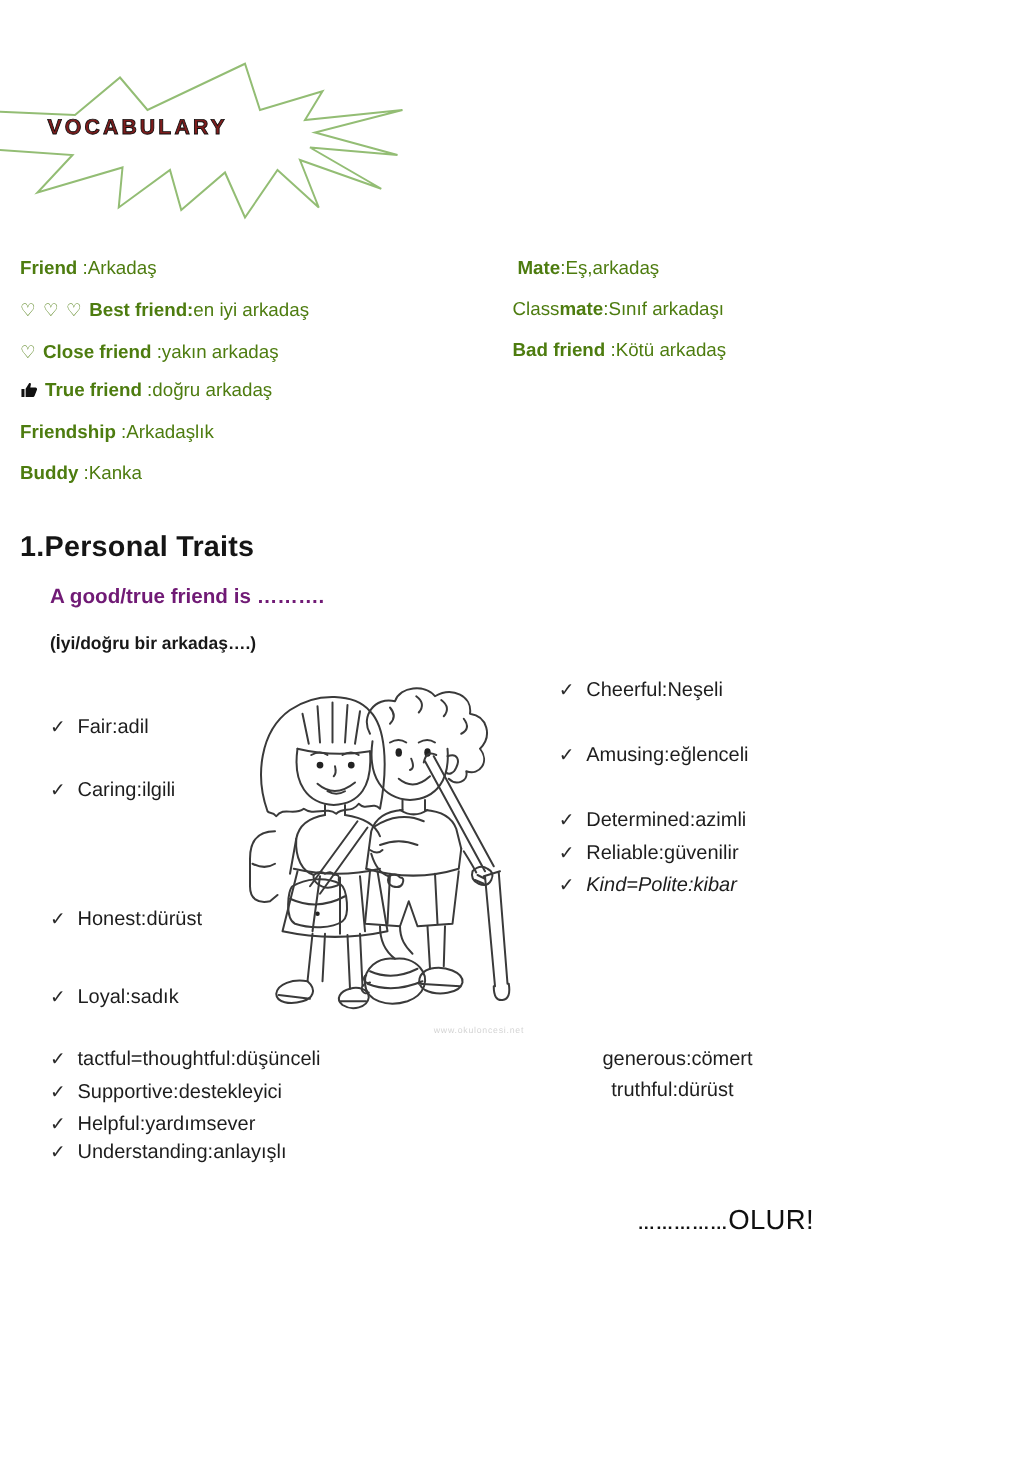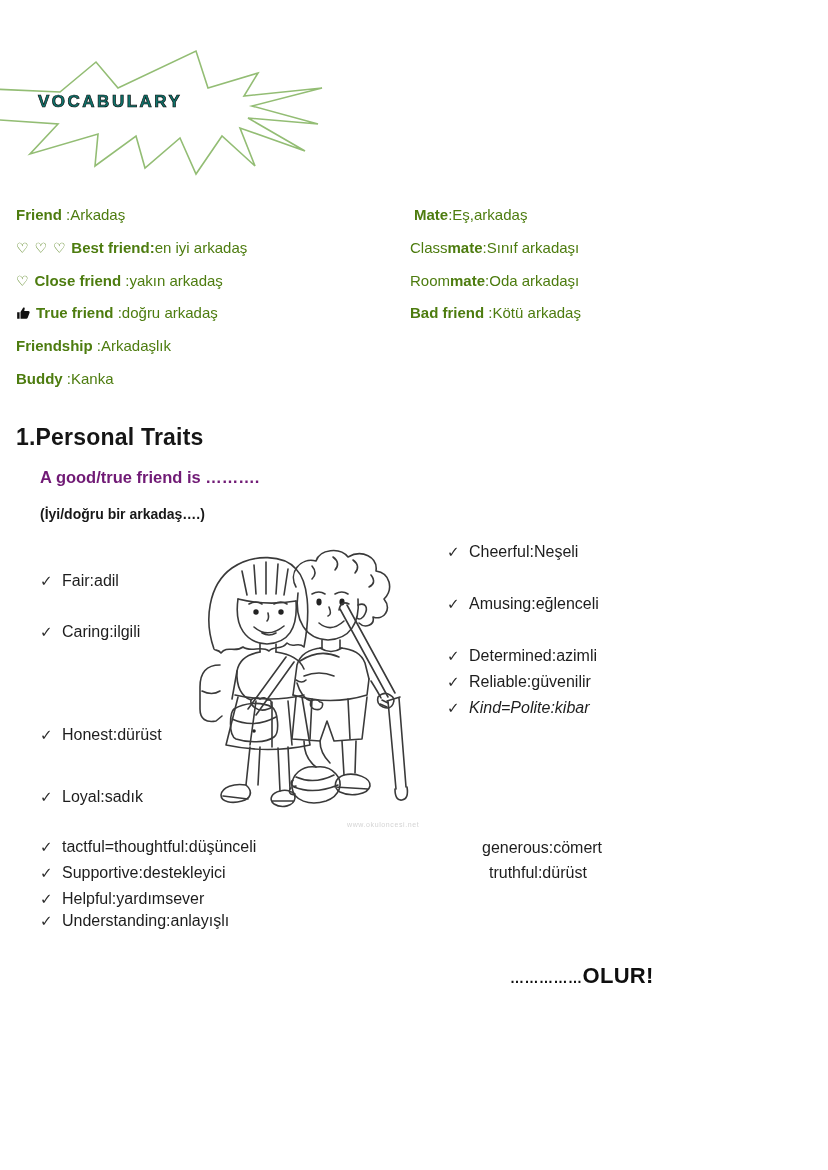--- a/index.html
+++ b/index.html
@@ -7,21 +7,21 @@
     width:828px;height:1170px;position:relative;overflow:hidden;
     background:#ffffff;
     font-family:"Liberation Sans","DejaVu Sans",sans-serif;
     color:#1c1c1c;
   }
   
   .banner{position:absolute;left:0;top:48px;width:340px;height:138px;}
   .banner svg{position:absolute;left:0;top:0;overflow:visible;}
   .banner-title{
     position:absolute;left:38px;top:44px;
-    font-size:17px;font-weight:700;letter-spacing:2.5px;color:#0f766e;
+    font-size:17px;font-weight:700;letter-spacing:2.5px;color:#7f1d1d;
     -webkit-text-stroke:0.7px #0d0d0d;
   }
   
   .vocab{position:absolute;top:199px;font-size:15px;line-height:32.8px;color:#4d7c0f;}
   .vocab.left{left:16px;}
   .vocab.right{left:410px;}
   .vocab .row{white-space:nowrap;height:32.8px;}
   .vocab .b{font-weight:700;}
   .vocab .sym{font-size:14px;letter-spacing:1px;}
   .thumb-ic{display:inline-block;width:15px;height:14px;vertical-align:-2px;margin-right:5px;}
@@ -29,21 +29,21 @@
   .sec-heading{position:absolute;left:16px;top:424px;font-size:23px;font-weight:700;color:#151515;letter-spacing:0.2px;}
   .sub1{position:absolute;left:40px;top:468px;font-size:16.5px;font-weight:700;color:#701a75;}
   .sub2{position:absolute;left:40px;top:506px;font-size:14px;font-weight:700;color:#181818;}
   
   .chk{position:absolute;font-size:16px;color:#1d1d1d;white-space:nowrap;}
   .chk .mark{display:inline-block;width:22px;font-size:15px;color:#2b2b2b;}
   .plain{position:absolute;font-size:16px;color:#1d1d1d;white-space:nowrap;}
   
   .closing{position:absolute;left:510px;top:963px;display:flex;align-items:baseline;color:#0f0f0f;}
   .closing .dots{font-size:14px;font-weight:700;letter-spacing:0.5px;}
-  .closing .word{font-size:22px;font-weight:700;letter-spacing:0.3px;}
+  .closing .word{font-size:22px;font-weight:400;letter-spacing:0.3px;}
   
   .illus{position:absolute;left:192px;top:549px;width:254px;height:270px;}
   .watermark{
     position:absolute;left:347px;top:821px;font-size:7px;color:#d4d4d4;
     letter-spacing:0.6px;filter:blur(0.4px);
   }
 </style>
 </head>
 <body>
 
@@ -63,21 +63,20 @@
         <path fill="#111111" d="M1.2 6.6h2.6v7H1.2v-7zm3.6 7V6.4L7.6 2c.5-.8 1.9-.3 1.7.7l-.5 2.6h4.4c1 0 1.7 1 1.3 1.9l-2 5.3c-.3.7-.9 1.1-1.6 1.1H4.8z"></path>
       </svg><span class="b">True friend</span><span> :doğru arkadaş</span>
   </div>
   <div class="row"><span class="b">Friendship</span><span> :Arkadaşlık</span></div>
   <div class="row"><span class="b">Buddy</span><span> :Kanka</span></div>
 </div>
 
 <div class="vocab right">
   <div class="row" style="padding-left:4px;"><span class="b">Mate</span><span>:Eş,arkadaş</span></div>
   <div class="row"><span>Class</span><span class="b">mate</span><span>:Sınıf arkadaşı</span></div>
-  <div class="row"><span>Room</span><span class="b">mate</span><span>:Oda arkadaşı</span></div>
   <div class="row"><span class="b">Bad friend</span><span> :Kötü arkadaş</span></div>
 </div>
 
 <div class="sec-heading">1.Personal Traits</div>
 <div class="sub1">A good/true friend is ……….</div>
 <div class="sub2">(İyi/doğru bir arkadaş….)</div>
 
 <div class="chk" style="left:40px;top:572px;"><span class="mark">✓</span><span>Fair:adil</span></div>
 <div class="chk" style="left:40px;top:623px;"><span class="mark">✓</span><span>Caring:ilgili</span></div>
 <div class="chk" style="left:40px;top:726px;"><span class="mark">✓</span><span>Honest:dürüst</span></div>

